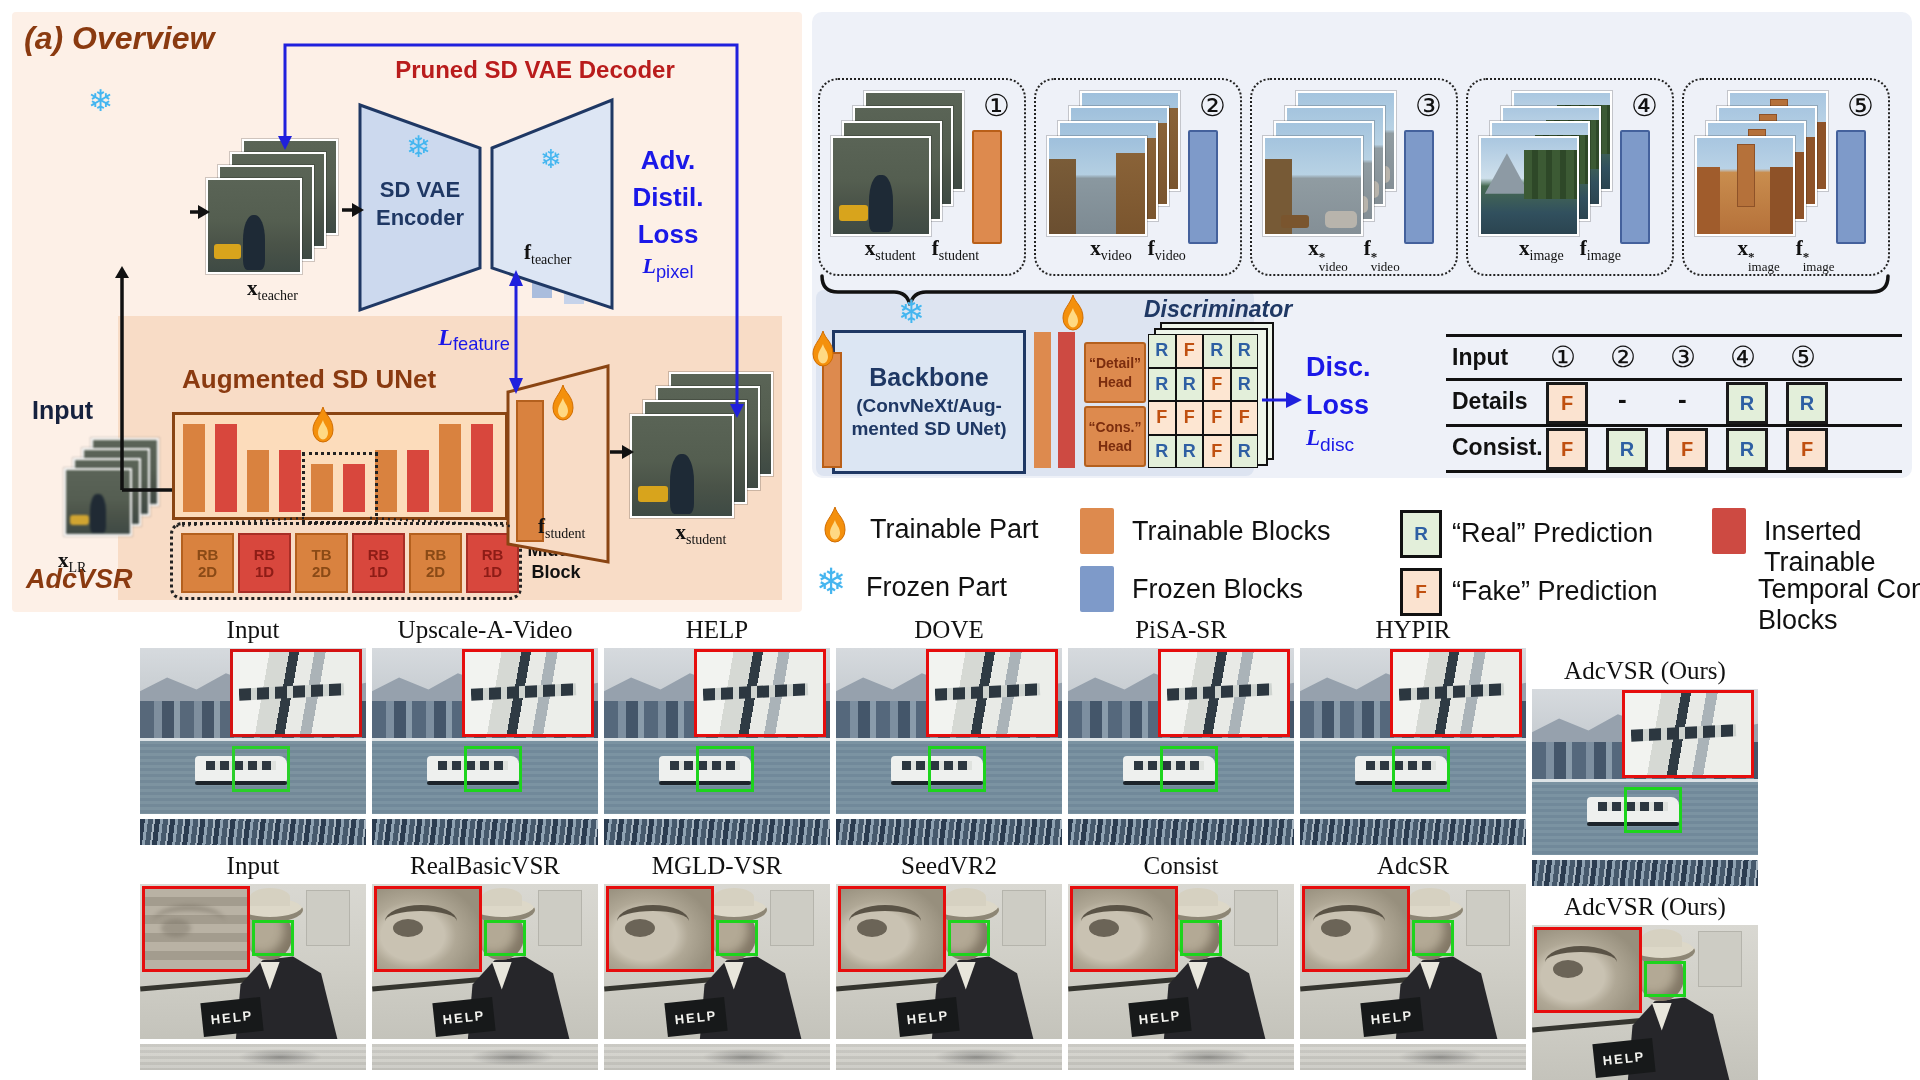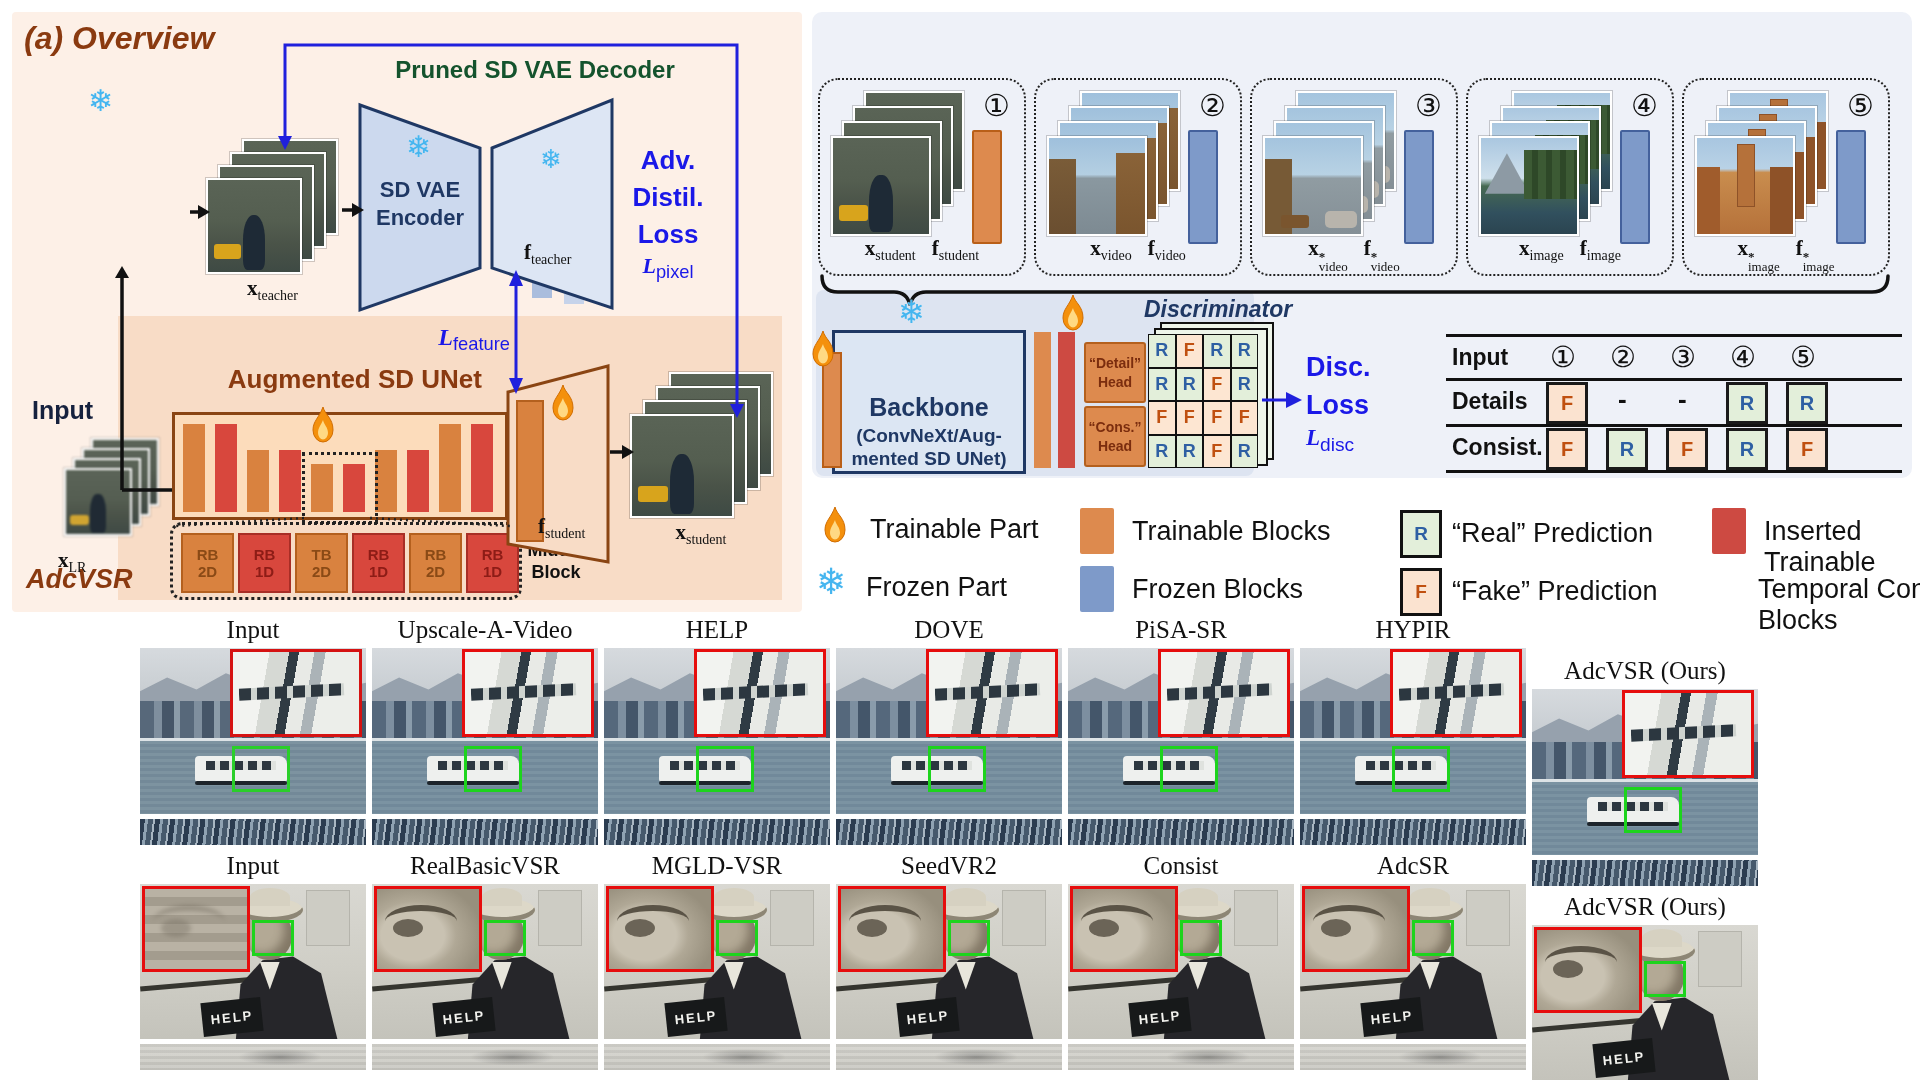--- a/index.html
+++ b/index.html
@@ -6,22 +6,22 @@
   .stage{position:relative;width:1920px;height:1080px;background:#fff;overflow:hidden;
          font-family:"Liberation Sans",sans-serif;color:#111;padding-left:36px;}
   .abs{position:absolute;}
   
   .panelA{left:12px;top:12px;width:790px;height:600px;background:#fdf0e7;border-radius:4px;}
   .innerA{left:118px;top:316px;width:664px;height:284px;background:#f8dcc6;}
   .panelB{left:812px;top:12px;width:1100px;height:466px;background:#eef1f8;border-radius:10px;}
   .subB{left:816px;top:290px;width:438px;height:186px;background:#dde4f1;border-radius:8px;}
   .titleA{left:24px;top:20px;font-size:32px;font-weight:bold;font-style:italic;color:#8a3a10;}
   .titleB{left:824px;top:18px;font-size:30px;font-weight:bold;font-style:italic;color:#1b3a66;}
-  .prunedT{left:370px;top:56px;width:330px;text-align:center;font-size:24px;font-weight:bold;color:#14532d;}
-  .unetT{left:182px;top:364px;width:300px;text-align:right;font-size:26px;font-weight:bold;color:#8a3a10;}
+  .prunedT{left:370px;top:56px;width:330px;text-align:center;font-size:24px;font-weight:bold;color:#b91c1c;}
+  .unetT{left:182px;top:364px;width:300px;text-align:left;font-size:26px;font-weight:bold;color:#8a3a10;}
   .inputL{left:32px;top:396px;font-size:25px;font-weight:bold;color:#16213e;}
   .adcvsrL{left:26px;top:564px;font-size:27px;font-weight:bold;font-style:italic;color:#8a3a10;}
   
   .teachBox{left:35px;top:163px;width:155px;height:105px;background:#dce6f3;border:3px solid #1f3864;
             display:flex;flex-direction:column;align-items:center;justify-content:center;color:#1f3864;}
   .teachBox .l1{font-size:22px;font-weight:bold;}
   .teachBox .l3{font-size:18px;}
   .snow{color:#45b5ef;font-size:30px;line-height:1;text-shadow:0 0 1px #bfe6fa;}
   
   .encT{left:362px;top:176px;width:116px;text-align:center;font-size:22px;font-weight:bold;color:#1f3864;line-height:1.25;}
@@ -75,21 +75,21 @@
   .bgroup{position:absolute;top:78px;width:204px;height:194px;border:2.5px dotted #222;border-radius:20px;}
   .gnum{position:absolute;right:14px;top:8px;font-size:30px;color:#111;}
   .gbar{position:absolute;left:152px;top:50px;width:26px;height:110px;border-radius:2px;}
   .gbar.orange{background:#dd8a4e;border:2px solid #b95f18;}
   .gbar.blue{background:#7e9ac9;border:2px solid #44619c;}
   .glabels{position:absolute;left:0;top:156px;width:204px;display:flex;justify-content:center;gap:16px;}
   .ss{display:inline-flex;flex-direction:column;line-height:.8;vertical-align:-6px;}
   .ss sup,.ss sub{font-size:13px;}
   
   .bbBox{left:832px;top:330px;width:188px;height:138px;background:#dce6f3;border:3px solid #1f3864;
-         display:flex;flex-direction:column;align-items:center;justify-content:flex-end;color:#1f3864;text-align:center;}
+         display:flex;flex-direction:column;align-items:center;justify-content:center;color:#1f3864;text-align:center;}
   .bbBox .b1{font-size:25px;font-weight:bold;margin-bottom:3px;}
   .bbBox .b2{font-size:19px;font-weight:bold;line-height:1.2;}
   .vbar{position:absolute;}
   .headBox{position:absolute;left:1084px;width:58px;height:57px;background:#dd8a4e;border:2px solid #b4601e;border-radius:3px;
            display:flex;flex-direction:column;align-items:center;justify-content:center;color:#7b2d0e;font-weight:bold;font-size:14px;line-height:1.3;}
   .discT{left:1144px;top:296px;width:130px;text-align:center;font-size:23px;font-weight:bold;font-style:italic;color:#1f3864;}
   .gridLayer{position:absolute;width:110px;height:134px;background:#eef5ea;border:2px solid #111;}
   .discGrid{left:1148px;top:334px;width:110px;height:134px;display:grid;
             grid-template-columns:repeat(4,1fr);grid-template-rows:repeat(4,1fr);z-index:4;}
   .dcell{border:1.5px solid #111;display:flex;align-items:center;justify-content:center;font-weight:bold;font-size:18px;}

